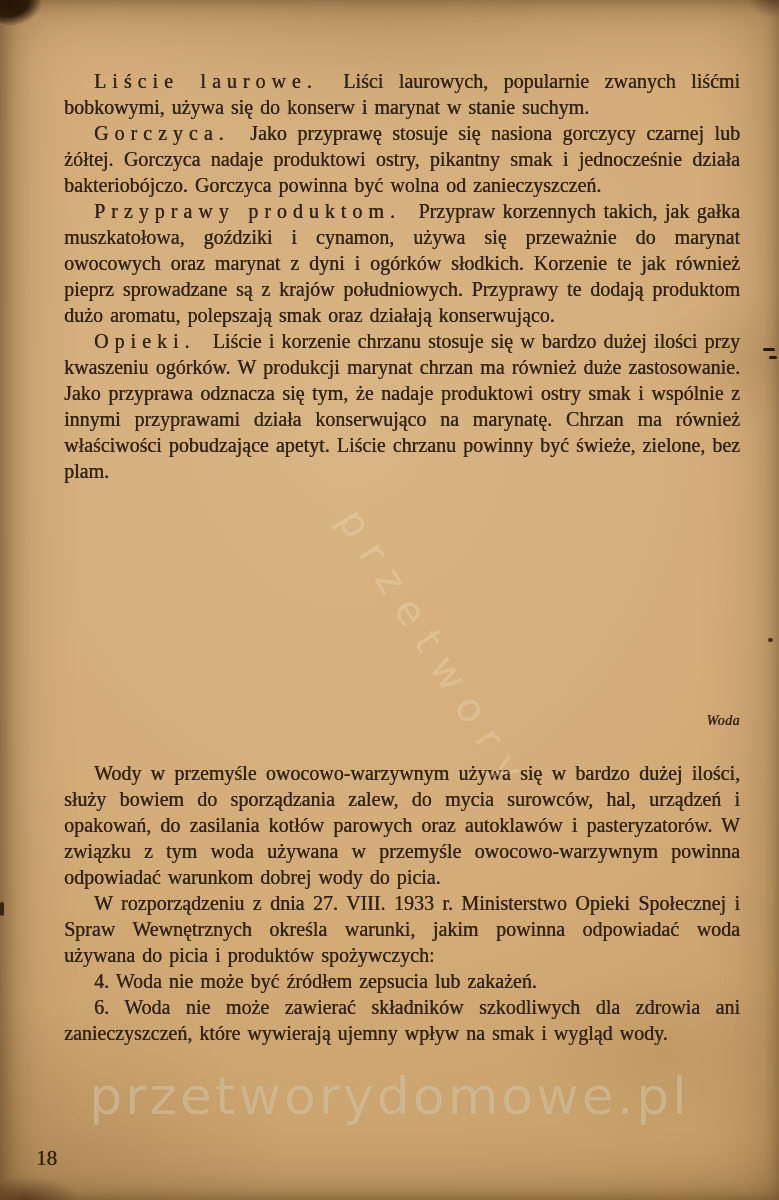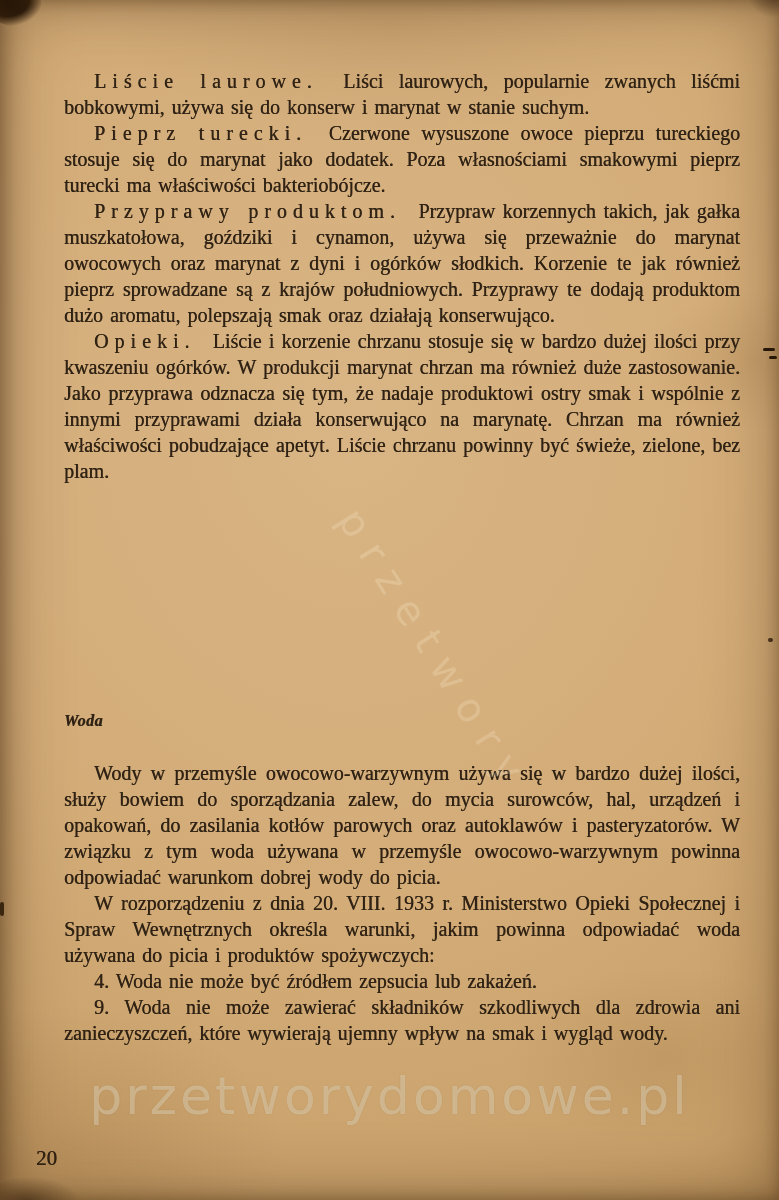--- a/index.html
+++ b/index.html
@@ -32,22 +32,22 @@
     font-size:20px; line-height:26px;
     text-align:justify; word-spacing:2px;
     text-shadow:0.4px 0 0 rgba(40,28,15,0.8);
   }
   .spices { top:68px; }
   .water-block { top:700px; }
   p.para { text-indent:30px; }
   .lead { letter-spacing:0.30em; margin-right:10px; }
   h2.heading {
     margin:8px 0 26px 0;
-    font-style:italic; font-weight:bold; text-align:left;
-    font-size:16px; letter-spacing:0.5px;
+    font-style:italic; font-weight:normal; text-align:right;
+    font-size:14px; letter-spacing:0.5px;
   }
   .pagenum {
     position:absolute; left:36px; top:1146px;
     font-size:21px; text-shadow:0.4px 0 0 rgba(40,28,15,0.8);
   }
   .wm-bottom {
     position:absolute; left:10px; top:1066px; width:759px;
     text-align:center; z-index:5; pointer-events:none;
     font-family:"DejaVu Sans","Liberation Sans",sans-serif;
     font-size:52px; letter-spacing:3px;
@@ -86,42 +86,42 @@
 <body>
 
 <div class="texture"></div>
 
 <div class="content spices">
   <p class="para">
     <span class="lead">Liście laurowe.</span>
     <span>Liści laurowych, popularnie zwanych liśćmi bobkowymi, używa się do konserw i marynat w stanie suchym.</span>
   </p>
   <p class="para">
-    <span class="lead">Pieprz turecki.</span>
-    <span>Czerwone wysuszone owoce pieprzu tureckiego stosuje się do marynat jako dodatek. Poza własnościami smakowymi pieprz turecki ma właściwości bakteriobójcze.</span>
+    <span class="lead">Gorczyca.</span>
+    <span>Jako przyprawę stosuje się nasiona gorczycy czarnej lub żółtej. Gorczyca nadaje produktowi ostry, pikantny smak i jednocześnie działa bakteriobójczo. Gorczyca powinna być wolna od zanieczyszczeń.</span>
   </p>
   <p class="para">
     <span class="lead">Przyprawy produktom.</span>
     <span>Przypraw korzennych takich, jak gałka muszkatołowa, goździki i cynamon, używa się przeważnie do marynat owocowych oraz marynat z dyni i ogórków słodkich. Korzenie te jak również pieprz sprowadzane są z krajów południowych. Przyprawy te dodają produktom dużo aromatu, polepszają smak oraz działają konserwująco.</span>
   </p>
   <p class="para">
     <span class="lead">Opieki.</span>
     <span>Liście i korzenie chrzanu stosuje się w bardzo dużej ilości przy kwaszeniu ogórków. W produkcji marynat chrzan ma również duże zastosowanie. Jako przyprawa odznacza się tym, że nadaje produktowi ostry smak i wspólnie z innymi przyprawami działa konserwująco na marynatę. Chrzan ma również właściwości pobudzające apetyt. Liście chrzanu powinny być świeże, zielone, bez plam.</span>
   </p>
 </div>
 
 <div class="content water-block">
   <h2 class="heading">Woda</h2>
   <p class="para">Wody w przemyśle owocowo-warzywnym używa się w bardzo dużej ilości, służy bowiem do sporządzania zalew, do mycia surowców, hal, urządzeń i opakowań, do zasilania kotłów parowych oraz autoklawów i pasteryzatorów. W związku z tym woda używana w przemyśle owocowo-warzywnym powinna odpowiadać warunkom dobrej wody do picia.</p>
-  <p class="para">W rozporządzeniu z dnia 20. VIII. 1933 r. Ministerstwo Opieki Społecznej i Spraw Wewnętrznych określa warunki, jakim powinna odpowiadać woda używana do picia i produktów spożywczych:</p>
+  <p class="para">W rozporządzeniu z dnia 27. VIII. 1933 r. Ministerstwo Opieki Społecznej i Spraw Wewnętrznych określa warunki, jakim powinna odpowiadać woda używana do picia i produktów spożywczych:</p>
   <p class="para">4. Woda nie może być źródłem zepsucia lub zakażeń.</p>
-  <p class="para">9. Woda nie może zawierać składników szkodliwych dla zdrowia ani zanieczyszczeń, które wywierają ujemny wpływ na smak i wygląd wody.</p>
+  <p class="para">6. Woda nie może zawierać składników szkodliwych dla zdrowia ani zanieczyszczeń, które wywierają ujemny wpływ na smak i wygląd wody.</p>
 </div>
 
-<div class="pagenum">20</div>
+<div class="pagenum">18</div>
 
 <div class="wm-diag">przetwory</div>
 <div class="wm-bottom">przetworydomowe.pl</div>
 
 <div class="blot blot-tl"></div>
 <div class="blot blot-tr"></div>
 <div class="blot blot-bl"></div>
 <div class="tick tick-r1"></div>
 <div class="tick tick-r2"></div>
 <div class="tick tick-r3"></div>

